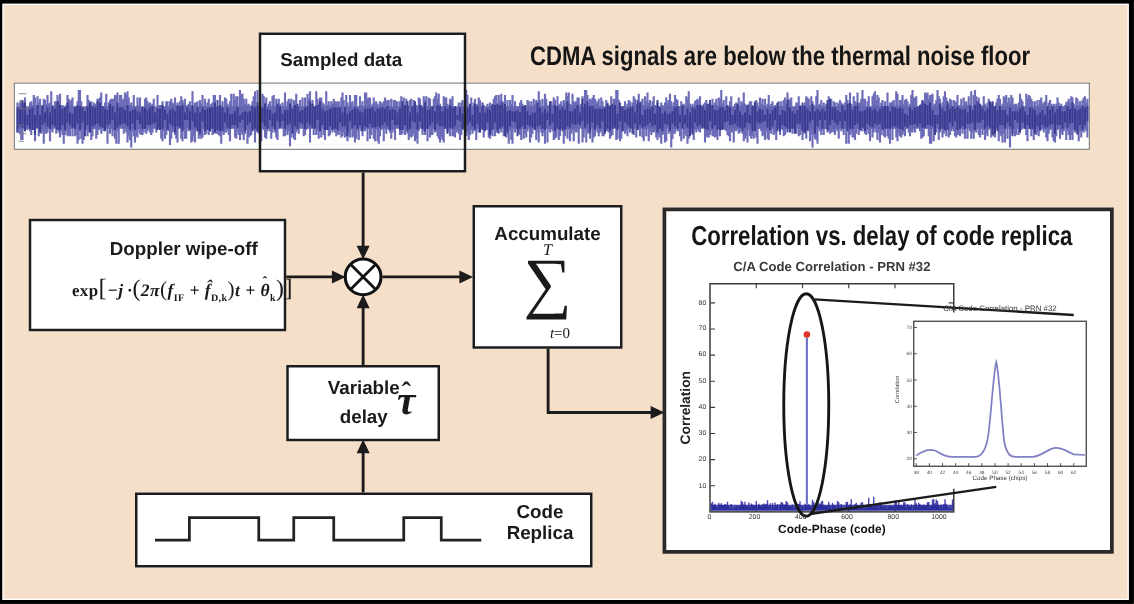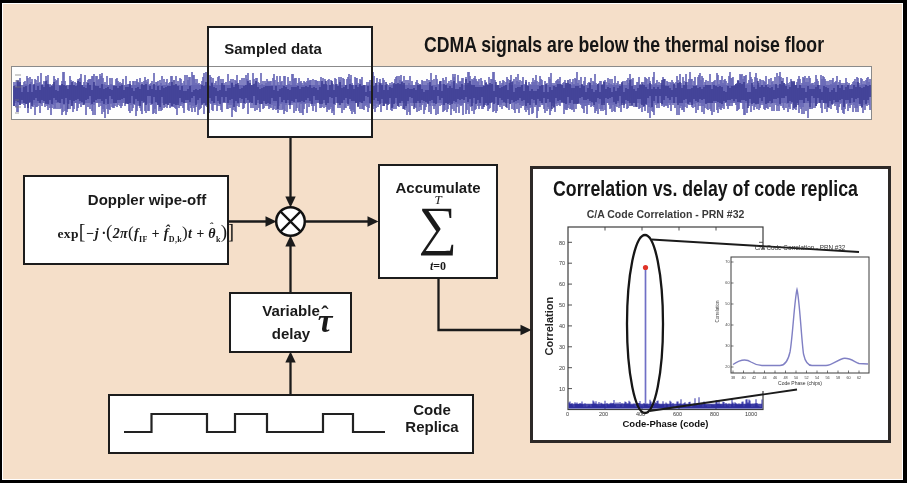--- a/index.html
+++ b/index.html
@@ -39,21 +39,21 @@
 <div class="boxline" style="left:23px;top:175px;width:206px;height:90px"></div>
 <div class="lbl" style="left:23px;top:192px;width:248px;font-size:15px">Doppler wipe-off</div>
 <div class="lbl" style="left:26px;top:220px;width:240px;font-size:14px;letter-spacing:0.35px;font-family:'Liberation Serif',serif;font-weight:bold;white-space:nowrap">
 <span style="font-size:13.5px">exp</span><span style="font-size:20px;font-weight:normal">[</span><i>−j ·</i><span style="font-size:19px;font-weight:normal">(</span><i>2π</i><span style="font-size:17px;font-weight:normal">(</span><i>f</i><sub style="font-size:8px">IF</sub><i>&nbsp;+&nbsp;f̂</i><sub style="font-size:8px">D,k</sub><span style="font-size:17px;font-weight:normal">)</span><i>t&nbsp;+&nbsp;<span style="position:relative">θ<span style="position:absolute;left:1px;top:-6px;font-size:11px">ˆ</span></span></i><sub style="font-size:8px">k</sub><span style="font-size:19px;font-weight:normal">)</span><span style="font-size:20px;font-weight:normal">]</span></div>
 
 <div class="boxfill" style="left:378px;top:164px;width:120px;height:115px;z-index:2"></div>
 <div class="boxline" style="left:378px;top:164px;width:120px;height:115px"></div>
 <div class="lbl" style="left:378px;top:180px;width:120px;font-size:15px">Accumulate</div>
 <div class="lbl" style="left:378px;top:193px;width:120px;font-size:13px;font-family:'Liberation Serif',serif;font-weight:normal"><i>T</i></div>
 <div class="lbl" style="left:378px;top:196px;width:120px;font-size:54px;font-family:'Liberation Serif',serif;font-weight:normal">∑</div>
-<div class="lbl" style="left:378px;top:260px;width:120px;font-size:12px;font-family:'Liberation Serif',serif;font-weight:bold"><i>t</i>=0</div>
+<div class="lbl" style="left:388px;top:260px;width:120px;font-size:12px;font-family:'Liberation Serif',serif;font-weight:normal"><i>t</i>=0</div>
 
 <div class="boxfill" style="left:229px;top:292px;width:123px;height:61px;z-index:2"></div>
 <div class="boxline" style="left:229px;top:292px;width:123px;height:61px"></div>
 <div class="lbl" style="left:253px;top:300px;width:76px;font-size:15px;line-height:1.5">Variable<br>delay</div>
 <div class="lbl" style="left:305px;top:303px;width:40px;font-size:33px;font-family:'Liberation Serif',serif"><i>τ</i></div>
 <div class="lbl" style="left:305px;top:302px;width:40px;font-size:22px;font-family:'Liberation Serif',serif">ˆ</div>
 
 <div class="boxfill" style="left:108px;top:394px;width:366px;height:60px;z-index:2"></div>
 <div class="boxline" style="left:108px;top:394px;width:366px;height:60px;border-width:2px"></div>
 <div class="lbl" style="left:394px;top:402px;width:76px;font-size:15px">Code<br>Replica</div>

